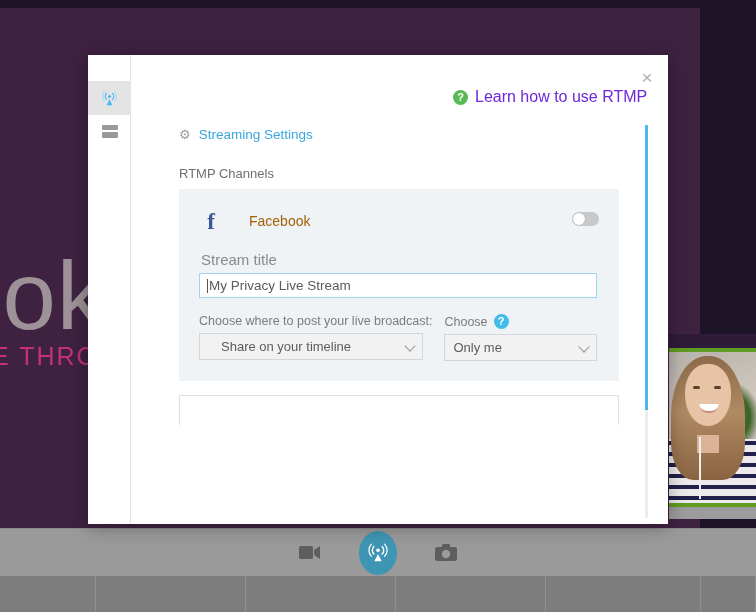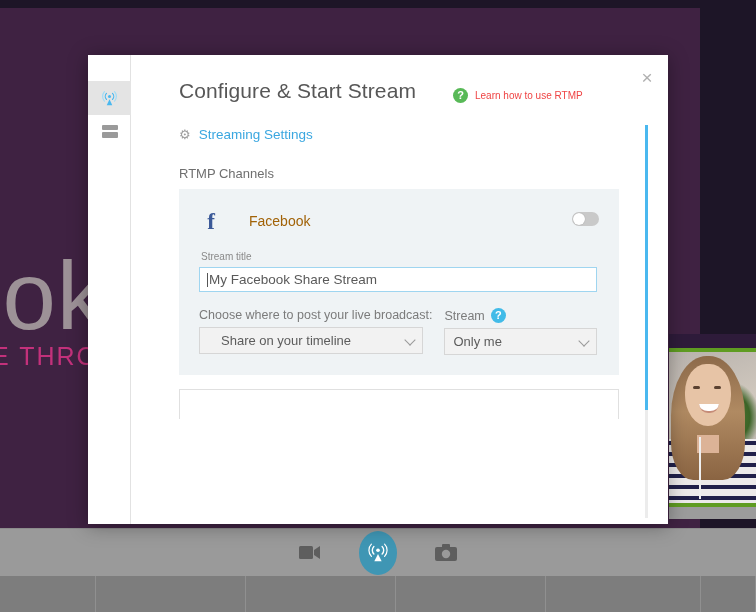--- a/index.html
+++ b/index.html
@@ -145,21 +145,21 @@
     position: absolute; left: 322px; top: 33px;
     display: flex; align-items: center; gap: 7px;
   }
   .help-dot {
     width: 15px; height: 15px; border-radius: 50%;
     display: flex; align-items: center; justify-content: center;
     color: #fff; font-size: 11px; font-weight: bold; line-height: 1;
   }
   .help-dot.green { background: #58b957; }
   .help-dot.blue  { background: #41bbe8; }
-  .rtmp-link a { color: #ef4444; font-size: 10px; text-decoration: none; }
+  .rtmp-link a { color: #6d28d9; font-size: 16px; text-decoration: none; }
 
   .stream-settings {
     position: absolute; left: 48px; top: 72px;
     display: flex; align-items: center; gap: 8px;
   }
   .gear { color: #9e9e9e; font-size: 13px; line-height: 1; }
   .stream-settings span.lbl { color: #3aa7e0; font-size: 13.5px; }
 
   .section-label {
     position: absolute; left: 48px; top: 111px;
@@ -184,21 +184,21 @@
   .chan-name { margin-left: 26px; font-size: 14px; color: #a16207; }
   .toggle {
     position: absolute; right: 0; top: 7px;
     width: 27px; height: 14px; border-radius: 8px; background: #c9c9c9;
   }
   .toggle .knob {
     position: absolute; left: 1px; top: 1px; width: 12px; height: 12px;
     border-radius: 50%; background: #fff;
     box-shadow: 0 0 1px rgba(0,0,0,0.3);
   }
-  .fld-label { font-size: 10px; color: #8a8a8a; margin: 14px 0 5px 2px; }
+  .fld-label { font-size: 15px; color: #8a8a8a; margin: 14px 0 5px 2px; }
   .text-input {
     width: 398px; height: 25px; background: #fff;
     border: 1px solid #9fd5f0; padding: 3px 7px;
     font-size: 13.5px; color: #5a5a5a; display: flex; align-items: center;
   }
   .caret {
     display: inline-block; width: 1px; height: 14px; background: #555;
     margin-right: 1px;
   }
   .text-area {
@@ -318,21 +318,20 @@
           <rect x="1" y="1" width="16" height="5" rx="1" fill="#9a9a9a"></rect>
           <rect x="1" y="8" width="16" height="6" rx="1" fill="#9a9a9a"></rect>
         </svg>
       </div>
     </div>
 
     <div class="dlg-body">
 
       <div class="dlg-close">×</div>
 
-      <div class="dlg-title">Configure &amp; Start Stream</div>
 
       <div class="rtmp-link">
         <span class="help-dot green">?</span>
         <a href="#">Learn how to use RTMP</a>
       </div>
 
       <div class="stream-settings">
         <span class="gear">⚙</span>
         <span class="lbl">Streaming Settings</span>
       </div>
@@ -346,35 +345,35 @@
             <span class="fb-logo">f</span>
             <span class="chan-name">Facebook</span>
             <span class="toggle">
               <span class="knob"></span>
             </span>
           </div>
 
           <div class="fld-label">Stream title</div>
           <div class="text-input">
             <span class="caret"></span>
-              <span>My Facebook Share Stream</span>
+              <span>My Privacy Live Stream</span>
           </div>
 
 
           <div class="row2">
             <div class="sel-group">
               <div class="sel-label">Choose where to post your live broadcast:</div>
               <div class="select wide">
                 <span>Share on your timeline</span>
                 <span class="chev"></span>
               </div>
             </div>
             <div class="sel-group">
               <div class="sel-label">
-                <span>Stream</span>
+                <span>Choose</span>
                 <span class="help-dot blue">?</span>
               </div>
               <div class="select narrow">
                 <span>Only me</span>
                 <span class="chev"></span>
               </div>
             </div>
           </div>
         </div>
 

